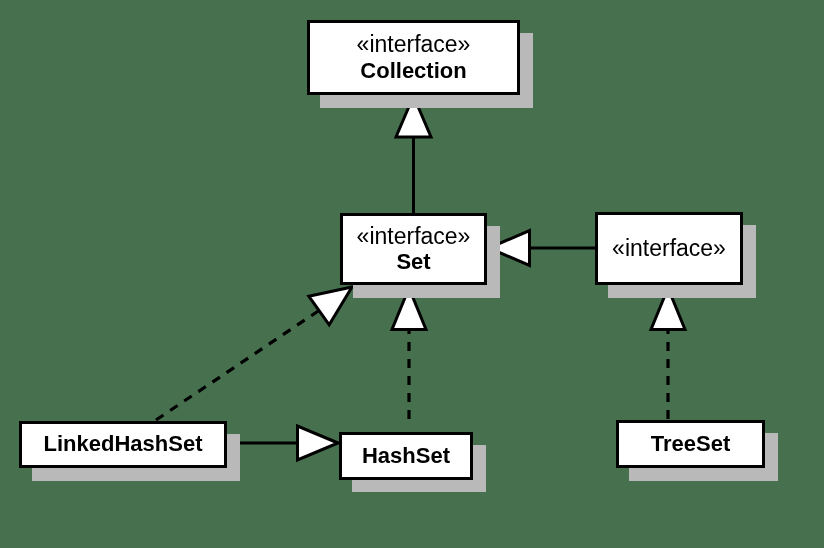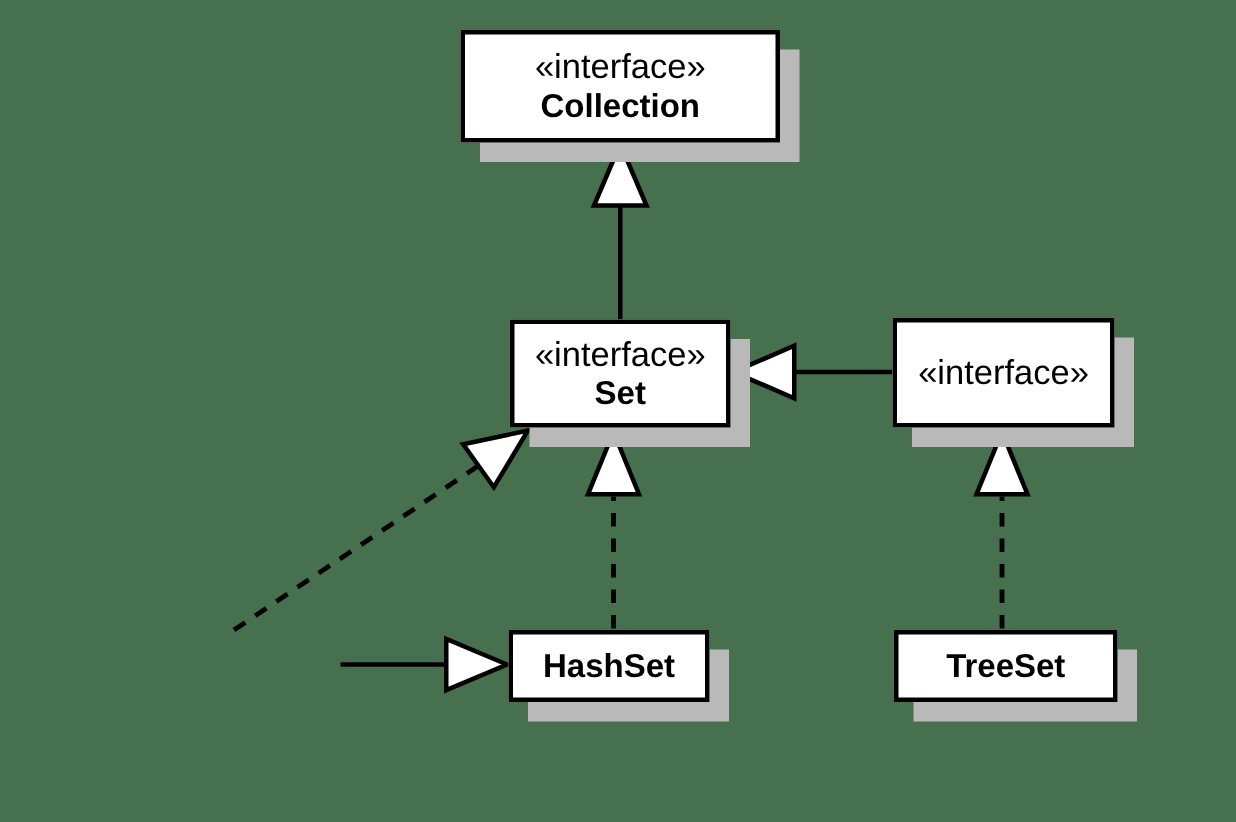--- a/index.html
+++ b/index.html
@@ -66,22 +66,22 @@
     font-size: 22px;
     font-weight: 700;
     line-height: 1.2;
     white-space: nowrap;
   }
   
   .n-collection    { left: 307px; top:  20px; width: 213px; height: 75px; }
   .n-set           { left: 340px; top: 213px; width: 147px; height: 72px; }
   .n-sortedset     { left: 595px; top: 212px; width: 148px; height: 73px; }
   .n-linkedhashset { left:  19px; top: 421px; width: 208px; height: 47px; }
-  .n-hashset       { left: 339px; top: 420px; width: 134px; height: 48px; }
-  .n-treeset       { left: 596px; top: 420px; width: 149px; height: 48px; }
+  .n-hashset       { left: 339px; top: 432px; width: 134px; height: 48px; }
+  .n-treeset       { left: 616px; top: 420px; width: 149px; height: 48px; }
 </style>
 </head>
 <body>
 
 <div class="canvas">
 
   <svg class="connectors" viewBox="0 0 824 548" xmlns="http://www.w3.org/2000/svg">
 
     <line class="solid-edge" x1="413.5" y1="213" x2="413.5" y2="135"></line>
     <polygon class="arrowhead" points="413.5,96 396,137 431,137"></polygon>
@@ -109,20 +109,23 @@
 
   <div class="node n-set">
     <div class="stereotype">«interface»</div>
     <div class="class-name">Set</div>
   </div>
 
   <div class="node n-sortedset">
     <div class="stereotype">«interface»</div>
   </div>
 
+  <div class="node n-linkedhashset">
+    <div class="class-name">LinkedHashSet</div>
+  </div>
 
   <div class="node n-hashset">
     <div class="class-name">HashSet</div>
   </div>
 
   <div class="node n-treeset">
     <div class="class-name">TreeSet</div>
   </div>
 
 </div>

